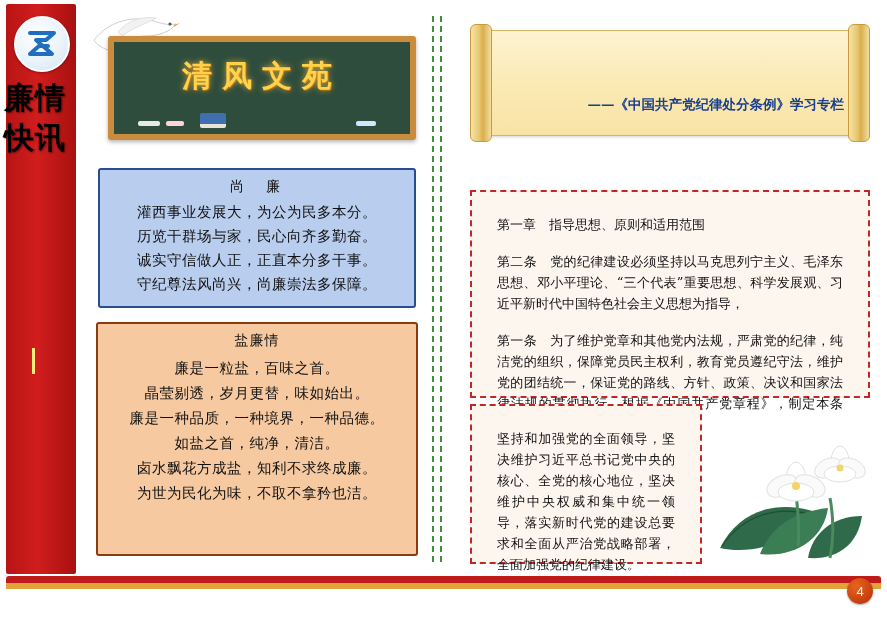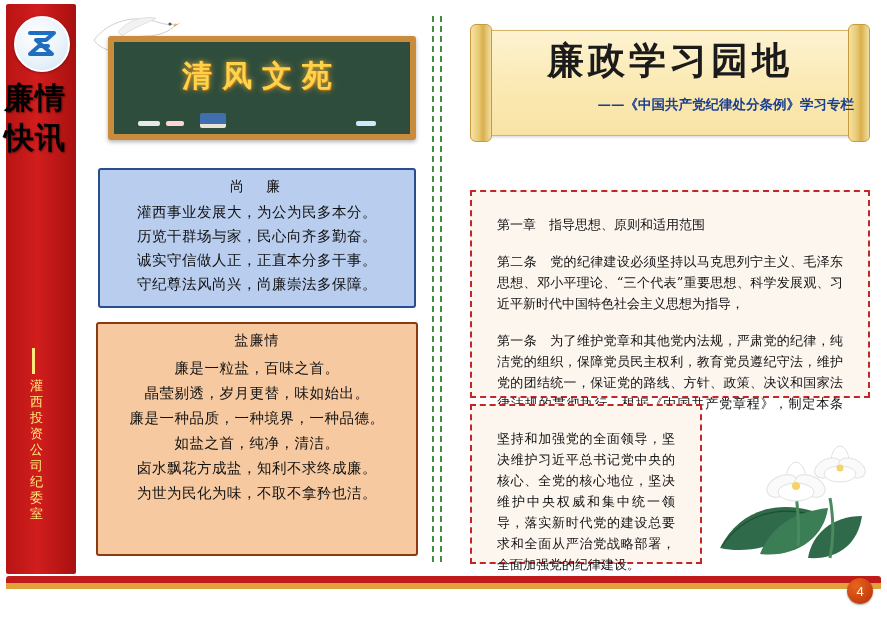--- a/index.html
+++ b/index.html
@@ -236,21 +236,21 @@
     font-size: 37px;
     color: #1b1b1b;
     letter-spacing: 4px;
   }
   .scroll-sub {
     position: absolute;
     left: 0;
     top: 72px;
     width: 100%;
     text-align: right;
-    padding-right: 16px;
+    padding-right: 26px;
     box-sizing: border-box;
     font-family: "DejaVu Serif", serif;
     font-size: 13.5px;
     color: #1a3f8f;
     font-weight: bold;
   }
 
   
   .dashed-box {
     position: absolute;
@@ -333,21 +333,20 @@
   <div class="left-banner"></div>
 
   <div class="logo-badge">
     <svg width="40" height="40" viewBox="0 0 40 40" aria-hidden="true">
       <path d="M8 9 H32 L24 16 H14 L30 30 H8 L17 22 H26" fill="none" stroke="#1f6fc0" stroke-width="4" stroke-linejoin="round" stroke-linecap="round"></path>
     </svg>
   </div>
 
   <div class="banner-title">廉情快讯</div>
   <div class="banner-rule"></div>
-  <div class="banner-sub">灌西投资公司纪委室</div>
 
   <div class="dove">
     <svg width="100" height="52" viewBox="0 0 100 52" aria-hidden="true">
       <path d="M10 34 C24 16, 46 10, 66 14 C74 16, 82 20, 92 18 C86 26, 74 30, 62 30 C50 30, 34 36, 24 44 C18 42, 12 38, 10 34 Z" fill="#ffffff" stroke="#cfcfcf" stroke-width="1"></path>
       <path d="M34 26 C44 14, 58 10, 72 12 C62 18, 48 22, 38 30 Z" fill="#f2f2f2" stroke="#dcdcdc" stroke-width="0.8"></path>
       <circle cx="86" cy="18" r="1.6" fill="#555555"></circle>
       <path d="M90 19 L96 17 L90 21 Z" fill="#f0a030"></path>
     </svg>
   </div>
 
@@ -379,21 +378,20 @@
     <div class="poem-line">廉是一种品质，一种境界，一种品德。</div>
     <div class="poem-line">如盐之首，纯净，清洁。</div>
     <div class="poem-line">卤水飘花方成盐，知利不求终成廉。</div>
     <div class="poem-line">为世为民化为味，不取不拿矜也洁。</div>
   </div>
 
   <div class="scroll-wrap">
     <div class="scroll-body"></div>
     <div class="scroll-roll left"></div>
     <div class="scroll-roll right"></div>
-    <div class="scroll-title">廉政学习园地</div>
     <div class="scroll-sub">——《中国共产党纪律处分条例》学习专栏</div>
   </div>
 
   <div class="dashed-box top">
     <p>第一章　指导思想、原则和适用范围</p>
     <p>第二条　党的纪律建设必须坚持以马克思列宁主义、毛泽东思想、邓小平理论、“三个代表”重要思想、科学发展观、习近平新时代中国特色社会主义思想为指导，</p>
     <p>第一条　为了维护党章和其他党内法规，严肃党的纪律，纯洁党的组织，保障党员民主权利，教育党员遵纪守法，维护党的团结统一，保证党的路线、方针、政策、决议和国家法律法规的贯彻执行，根据《中国共产党章程》，制定本条例。</p>
   </div>
 
   <div class="dashed-box bottom">

